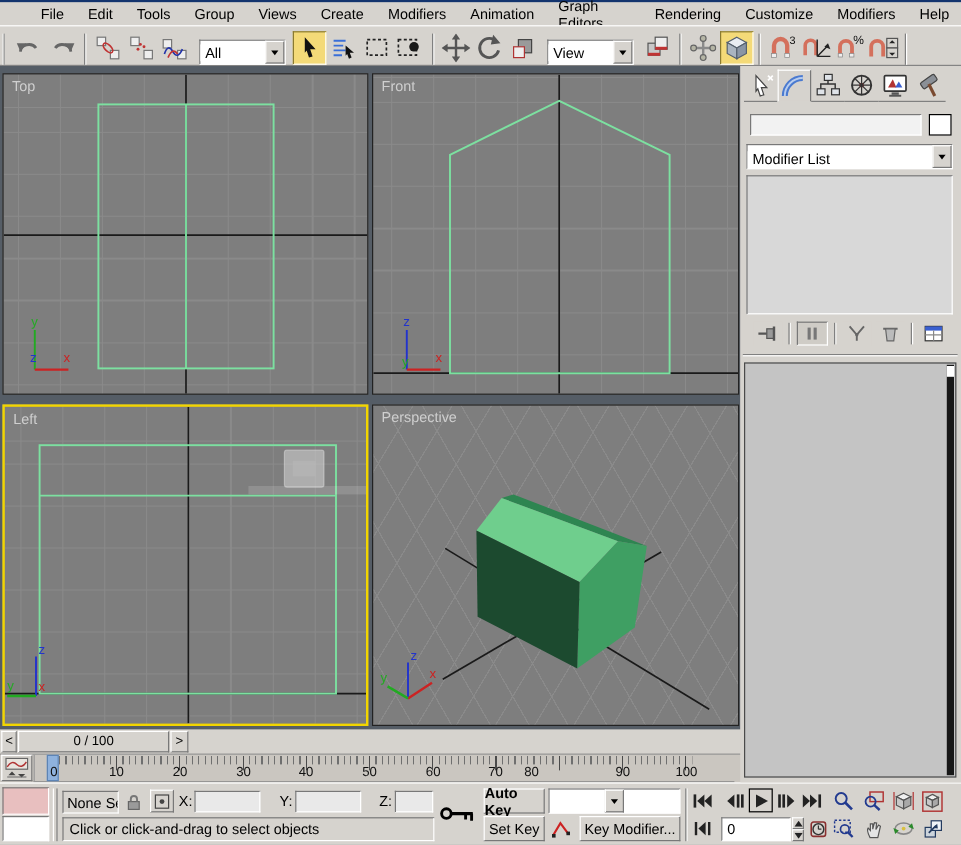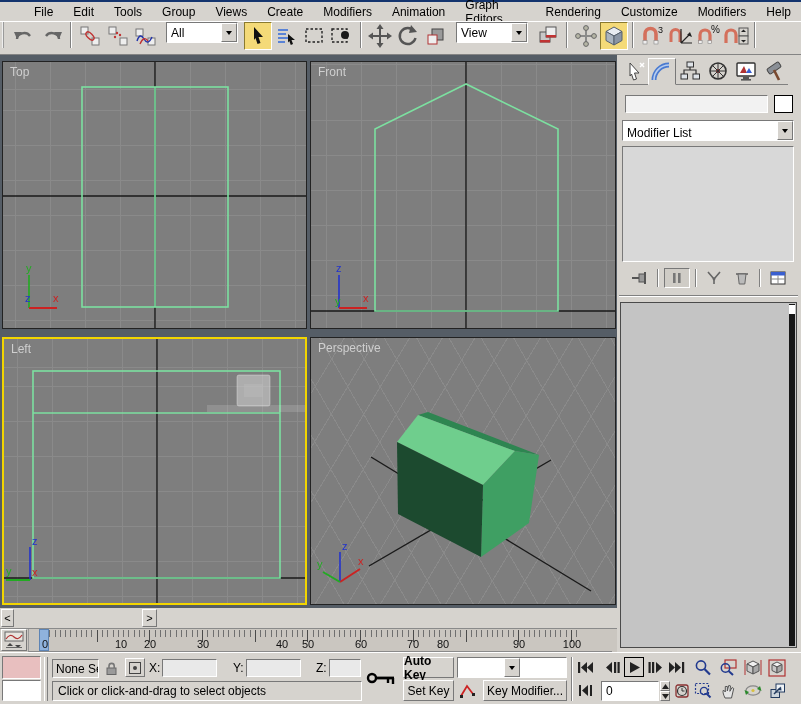--- a/index.html
+++ b/index.html
@@ -15,21 +15,21 @@
   .toggled { background:#f4da78 !important; border:1px solid; border-color:#8a7a30 #fff #fff #8a7a30 !important; }
   .tbtn { width:28px; height:28px; display:flex; align-items:center; justify-content:center; }
   .sep { width:2px; height:26px; border-left:1px solid #808080; border-right:1px solid #ffffff; margin:0 4px; }
 
   
   #titlestrip { left:0; top:0; width:801px; height:2px; background:#13346e; }
   #menubar { left:0; top:2px; width:801px; height:19px; background:#d6d3ce; display:flex; align-items:center; padding-left:24px; gap:0; }
   .menu-item { padding:2px 10px; cursor:default; }
 
   
-  #toolbar { left:0; top:21px; width:801px; height:34px; background:#d6d3ce; border-top:1px solid #ffffff; border-bottom:1px solid #848484; display:flex; align-items:flex-start; padding-left:2px; }
+  #toolbar { left:0; top:21px; width:801px; height:34px; background:#d6d3ce; border-top:1px solid #ffffff; border-bottom:1px solid #848484; display:flex; align-items:flex-end; padding-left:2px; }
   .grip { width:5px; height:26px; border-left:2px ridge #eee; margin:0 3px 0 0; }
   .combo { display:flex; height:21px; border:1px solid; border-color:#787878 #ffffff #ffffff #787878; background:#fff; align-items:center; }
   .combo .cfield { flex:1; padding:0 4px; background:#fff; font-size:12px; white-space:nowrap; overflow:hidden; }
   .combo .cbtn { width:16px; height:100%; background:#d6d3ce; border:1px solid; border-color:#fff #787878 #787878 #fff; display:flex; align-items:center; justify-content:center; }
   .tri-down { width:0; height:0; border:3.5px solid transparent; border-top:4.5px solid #000; margin-top:4px; }
 
   
   #workspace { left:0; top:55px; width:617px; height:553px; background:#555d66; }
   .viewport { position:absolute; background-color:#7e7e7e; border:1px solid #222; overflow:hidden; }
   .vp-label { position:absolute; left:7px; top:3px; color:#cfcfcf; font-size:12px; }
@@ -374,44 +374,47 @@
       </g>
     </svg>
     <span class="vp-label">Perspective</span>
   </div>
 </div>
 
 <div id="timeslider" class="abs">
   <div class="ts-btn raised" style="left:1px;width:13px;">
       <span>&lt;</span>
     </div>
+  <div class="ts-btn raised" style="left:15px;width:126px;">
+      <span>0 / 100</span>
+    </div>
   <div class="ts-btn raised" style="left:142px;width:15px;">
       <span>&gt;</span>
     </div>
 </div>
 
 <div id="trackbar" class="abs">
   <div class="btn raised" style="position:absolute;left:1px;top:0;width:26px;height:22px;">
     <span>
         <svg width="20" height="18">
           <rect x="1" y="1" width="18" height="9" fill="#e8e4de" stroke="#666"></rect>
           <path d="M2,8 Q6,2 10,6 T18,4" stroke="#b03333" stroke-width="1.2" fill="none"></path>
           <polygon points="6,12 3,15 9,15" fill="#444"></polygon>
           <polygon points="14,17 11,14 17,14" fill="#444"></polygon>
           <line x1="2" y1="16.5" x2="18" y2="16.5" stroke="#666"></line>
         </svg>
       </span>
   </div>
   <div id="ruler">
     <div id="frame-marker"></div>
     <span class="tick-label" style="left:16px;">0</span>
-    <span class="tick-label" style="left:68px;margin-left:24px;">10</span>
+    <span class="tick-label" style="left:68px;">10</span>
     <span class="tick-label" style="left:121px;">20</span>
     <span class="tick-label" style="left:174px;">30</span>
-    <span class="tick-label" style="left:226px;margin-left:27px;">40</span>
+    <span class="tick-label" style="left:226px;">40</span>
     <span class="tick-label" style="left:279px;">50</span>
     <span class="tick-label" style="left:332px;">60</span>
     <span class="tick-label" style="left:384px;">70</span>
     <span class="tick-label" style="left:414px;">80</span>
     <span class="tick-label" style="left:490px;">90</span>
     <span class="tick-label" style="left:543px;">100</span>
   </div>
 </div>
 
 <div id="statusbar" class="abs">

